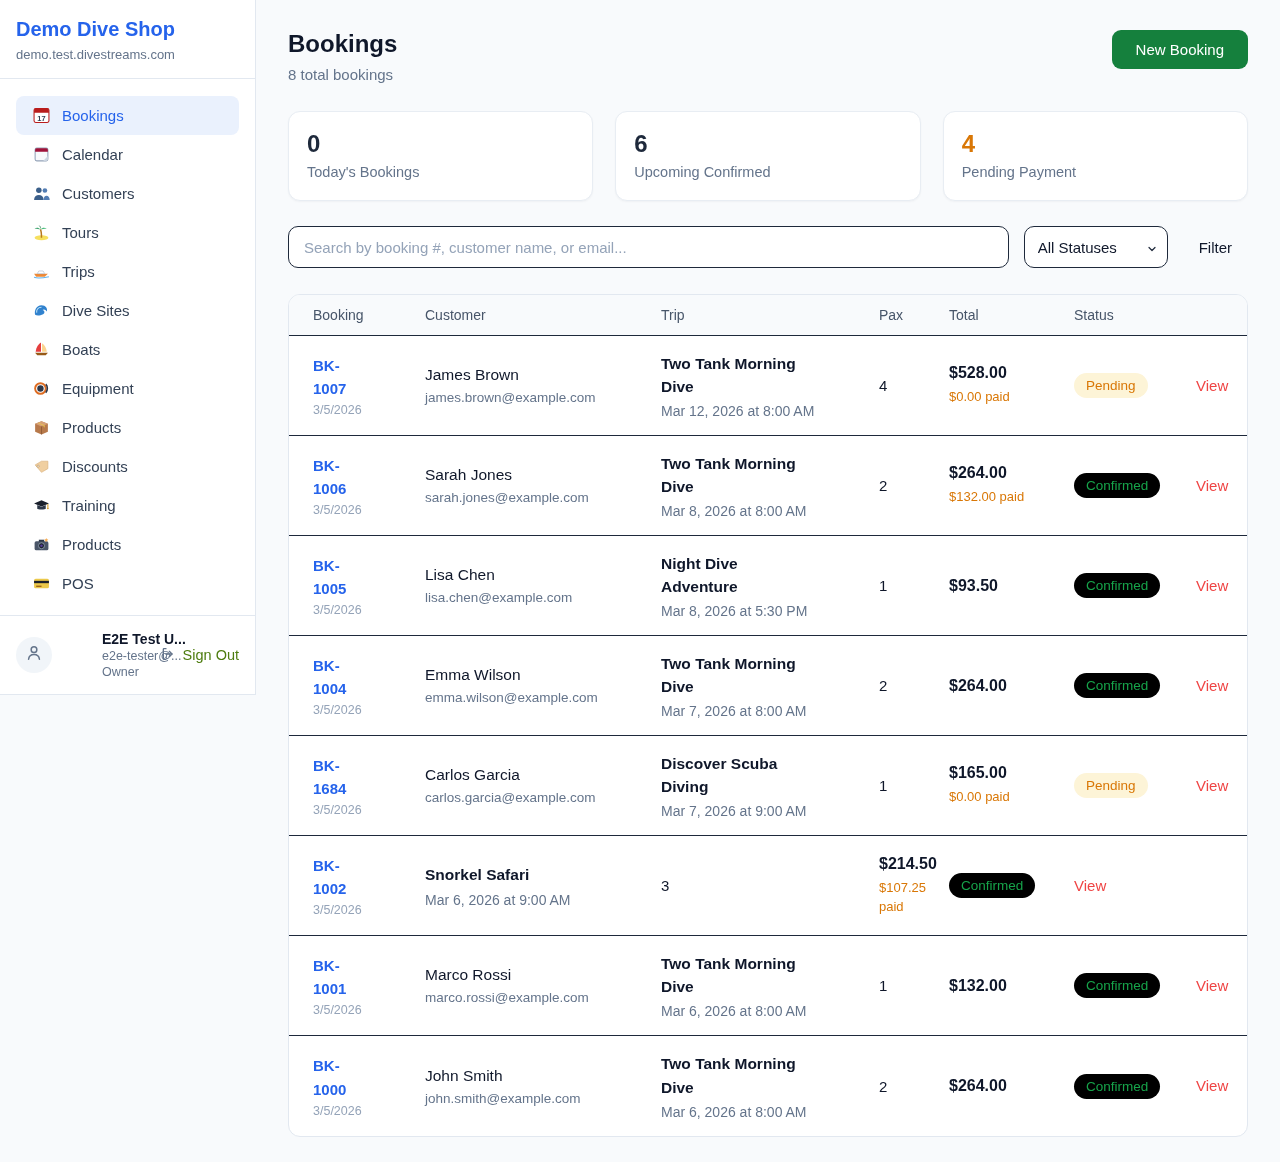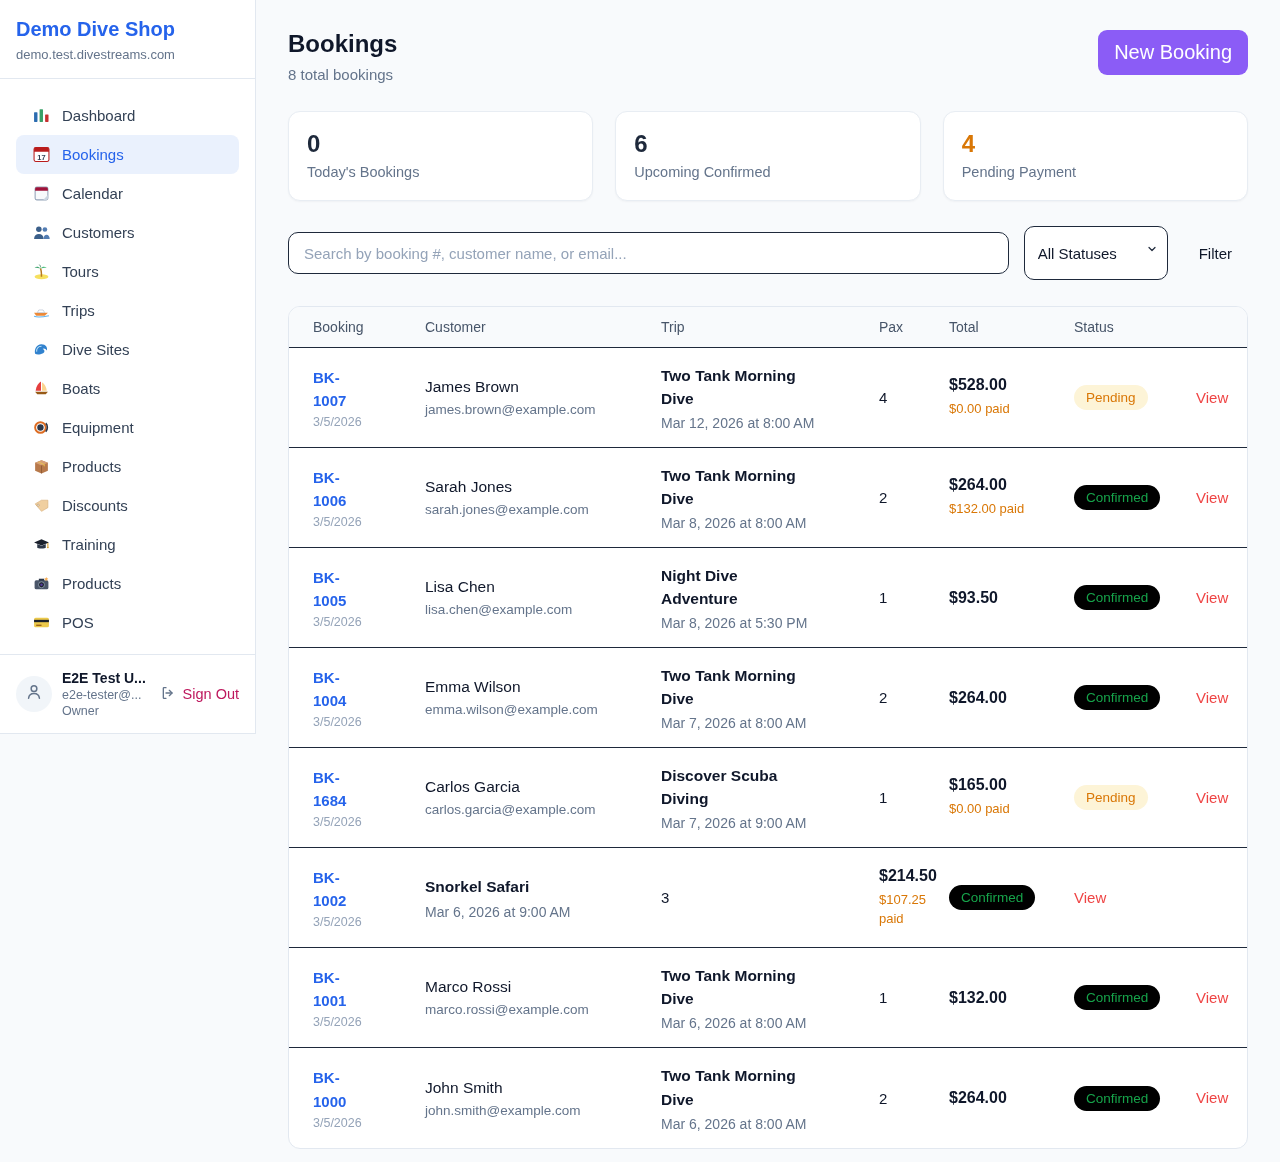--- a/index.html
+++ b/index.html
@@ -33,58 +33,58 @@
   .nav-icon { width: 18px; height: 17px; display: inline-flex; align-items: center; justify-content: center; }
   .user-section {
     border-top: 1px solid #e2e8f0;
     padding: 15px 16px; display: flex; align-items: center; gap: 10px;
   }
   .avatar {
     width: 36px; height: 36px; border-radius: 50%;
     background: #f1f5f9; display: flex; align-items: center; justify-content: center;
     flex-shrink: 0;
   }
-  .user-info { flex: 1; min-width: 0; }
+  .user-info { flex: 1; min-width: 0; margin-left: 40px; }
   .user-name { font-size: 14px; font-weight: 700; color: #0f172a; white-space: nowrap; }
   .user-email, .user-role { font-size: 12.5px; color: #64748b; margin-top: 2px; white-space: nowrap; }
   .signout {
     display: flex; align-items: center; gap: 7px;
-    background: none; border: none; color: #be185d; font-size: 14.5px;
+    background: none; border: none; color: #4d7c0f; font-size: 14.5px;
     font-family: inherit; cursor: pointer; flex-shrink: 0;
   }
 
   
   .main { flex: 1; padding: 30px 32px 32px; }
   .page-header { display: flex; justify-content: space-between; align-items: flex-start; }
   .page-title { font-size: 24px; font-weight: 700; color: #0f172a; }
   .page-subtitle { font-size: 15px; color: #64748b; margin-top: 8px; }
   .btn-primary {
-    background: #8b5cf6; color: #fff; border: none; border-radius: 9px;
-    font-size: 20px; font-weight: 500; font-family: inherit;
-    padding: 11px 16px; cursor: pointer;
+    background: #15803d; color: #fff; border: none; border-radius: 9px;
+    font-size: 15px; font-weight: 500; font-family: inherit;
+    padding: 11px 24px; cursor: pointer;
   }
 
   .stats { display: grid; grid-template-columns: repeat(3, 1fr); gap: 22px; margin-top: 28px; }
   .stat-card {
     background: #fff; border: 1px solid #e8edf3; border-radius: 12px;
     padding: 18px 18px 20px; box-shadow: 0 1px 2px rgba(15,23,42,.04);
   }
   .stat-value { font-size: 24px; font-weight: 700; color: #1e293b; }
   .stat-label { font-size: 14.5px; color: #64748b; margin-top: 6px; }
 
   .filter-row { display: flex; align-items: center; gap: 15px; margin-top: 25px; }
   .search {
     flex: 1; height: 42px; background: #fff;
     border: 1px solid #1e293b; border-radius: 10px;
     padding: 0 15px; font-size: 15px; font-family: inherit; color: #0f172a;
   }
   .search::placeholder { color: #94a3b8; }
   .select-wrap { position: relative; }
   .status-select {
-    height: 54px; width: 144px; background: #fff;
+    height: 42px; width: 144px; background: #fff;
     border: 1px solid #1e293b; border-radius: 10px;
     font-size: 15px; font-family: inherit; color: #0f172a;
     padding: 0 30px 0 13px; appearance: none; -webkit-appearance: none; cursor: pointer;
   }
   .select-chevron { position: absolute; right: 10px; top: 15px; pointer-events: none; }
   .filter-btn {
     background: none; border: none; font-size: 15px; color: #0f172a;
     font-family: inherit; padding: 0 16px; cursor: pointer;
   }
 
@@ -127,30 +127,20 @@
 
 <div class="app">
 
   <aside class="sidebar">
     <div class="brand">
       <div class="brand-name">Demo Dive Shop</div>
       <div class="brand-domain">demo.test.divestreams.com</div>
     </div>
 
     <nav class="nav" id="nav">
-      <div class="nav-item">
-        <span class="nav-icon">
-            <svg width="17" height="17" viewBox="0 0 16 16">
-              <rect x="1" y="5" width="3.2" height="9" rx=".5" fill="#2b6cb0"></rect>
-              <rect x="6.2" y="2" width="3.2" height="12" rx=".5" fill="#38a169"></rect>
-              <rect x="11.4" y="7" width="3.2" height="7" rx=".5" fill="#c53030"></rect>
-            </svg>
-          </span>
-        <span class="nav-label">Dashboard</span>
-      </div>
 
       <div class="nav-item active">
         <span class="nav-icon">
             <svg width="17" height="17" viewBox="0 0 16 16">
               <rect x="1" y="1.5" width="14" height="13" rx="1.5" fill="#fff" stroke="#b91c1c"></rect>
               <path d="M1 3.5a2 2 0 0 1 2-2h10a2 2 0 0 1 2 2v2H1z" fill="#b91c1c"></path>
               <text x="8" y="13" font-size="7" text-anchor="middle" fill="#334155" font-weight="bold">17</text>
             </svg>
           </span>
         <span class="nav-label">Bookings</span>

